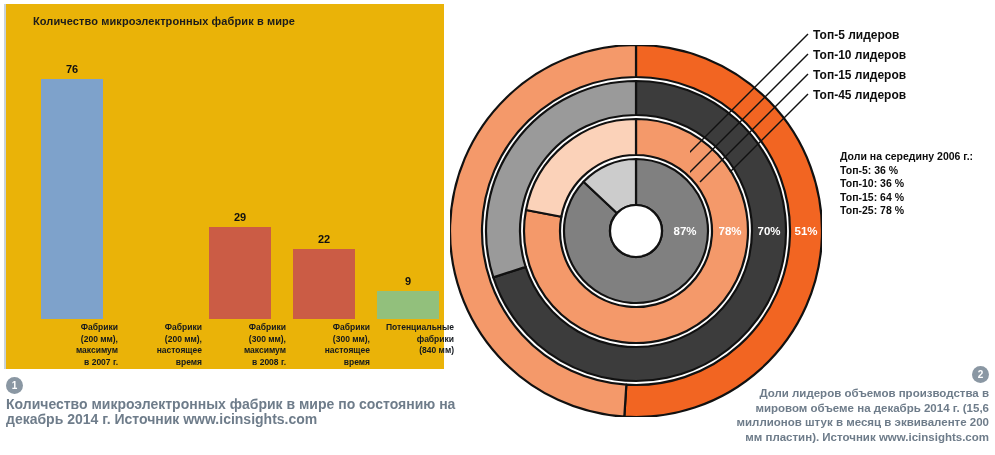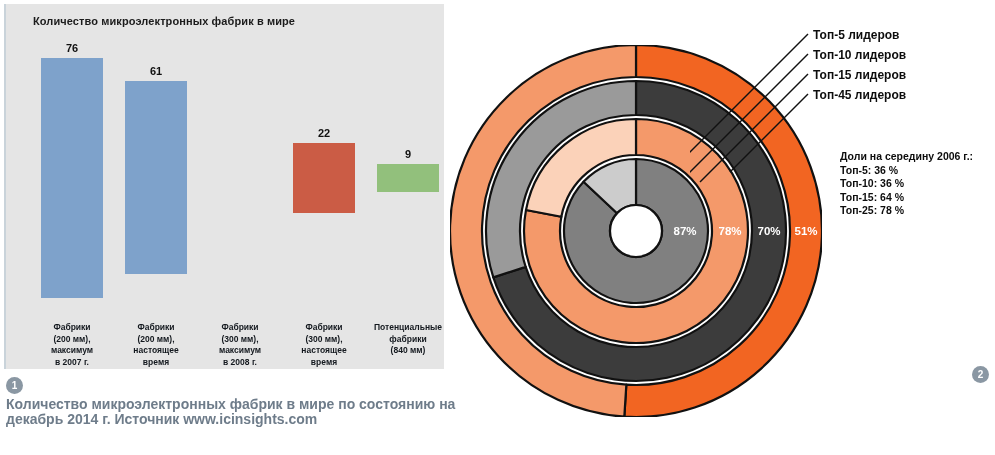--- a/index.html
+++ b/index.html
@@ -7,46 +7,46 @@
     width:995px;height:455px;
     background:#ffffff;
     font-family:"Liberation Sans", sans-serif;
     overflow:hidden;
     position:relative;
   }
 
   
   #bar-panel{
     position:absolute;left:4px;top:4px;width:440px;height:365px;
-    background:#e5e5e5;
+    background:#eab308;
     border-left:2px solid #c9d3da;
     box-sizing:border-box;
   }
   #bar-title{
     position:absolute;left:27px;top:11px;
     font-size:11px;font-weight:bold;color:#1b1b1b;
     letter-spacing:.1px;white-space:nowrap;
   }
   #plot{
     position:absolute;left:12px;top:40px;width:420px;height:275px;
   }
   .bar-col{
-    position:absolute;bottom:12px;width:84px;
-    display:flex;flex-direction:column;justify-content:center;align-items:center;
+    position:absolute;bottom:0;width:84px;
+    display:flex;flex-direction:column;justify-content:flex-end;align-items:center;
     height:100%;
   }
   .bar-val{
     font-size:11px;font-weight:bold;color:#111;margin-bottom:4px;
   }
   .bar-rect{width:62px;}
   .bar-labels{
     position:absolute;left:12px;top:318px;width:420px;height:46px;
   }
   .bar-lab{
-    position:absolute;width:92px;text-align:center;
+    position:absolute;width:92px;text-align:right;
     font-size:8.5px;font-weight:bold;color:#13181e;line-height:11.5px;
   }
 
   
   .badge{
     width:17px;height:17px;border-radius:50%;
     background:#8a97a3;color:#fff;
     font-size:10px;font-weight:bold;
     display:flex;align-items:center;justify-content:center;
   }
@@ -94,23 +94,23 @@
 </head>
 <body>
 
 <div id="bar-panel">
   <div id="bar-title">Количество микроэлектронных фабрик в мире</div>
   <div id="plot">
       <div class="bar-col" style="left: 12px;">
         <div class="bar-val">76</div>
         <div class="bar-rect" style="height: 240px; background: rgb(126, 162, 203);"></div>
       </div>
-      <div class="bar-col" style="left: 96px;">
-        <div class="bar-val">61</div>
-        <div class="bar-rect" style="height: 193px; background: rgb(126, 162, 203);"></div>
+      <div class="bar-col" style="left: 180px;">
+        <div class="bar-val">29</div>
+        <div class="bar-rect" style="height: 92px; background: rgb(203, 92, 69);"></div>
       </div>
       <div class="bar-col" style="left: 264px;">
         <div class="bar-val">22</div>
         <div class="bar-rect" style="height: 70px; background: rgb(203, 92, 69);"></div>
       </div>
       <div class="bar-col" style="left: 348px;">
         <div class="bar-val">9</div>
         <div class="bar-rect" style="height: 28px; background: rgb(146, 192, 124);"></div>
       </div>
     </div>
@@ -188,13 +188,14 @@
 <div id="shares-box">
   <div>Доли на середину 2006 г.:</div>
   <div>Топ-5: 36 %</div>
   <div>Топ-10: 36 %</div>
   <div>Топ-15: 64 %</div>
   <div>Топ-25: 78 %</div>
 </div>
 
 <div id="caption-2">
   <div class="badge">2</div>
+  <div class="ctext">Доли лидеров объемов производства в мировом объеме на декабрь 2014 г. (15,6 миллионов штук в месяц в эквиваленте 200 мм пластин). Источник www.icinsights.com</div>
 </div>
 
 </body></html>

